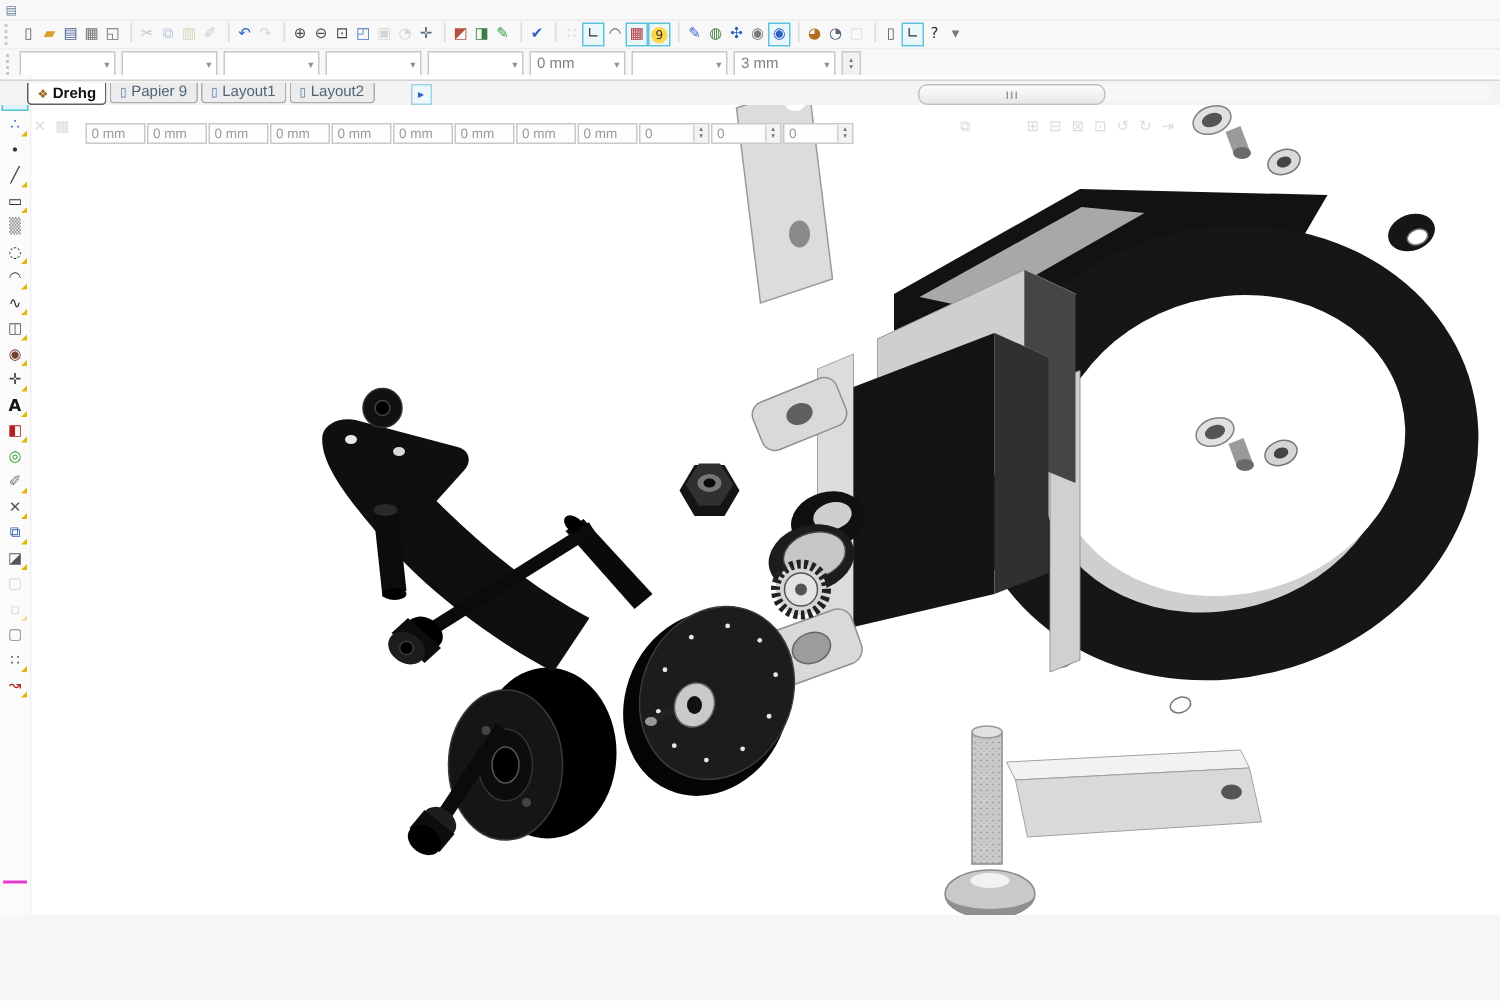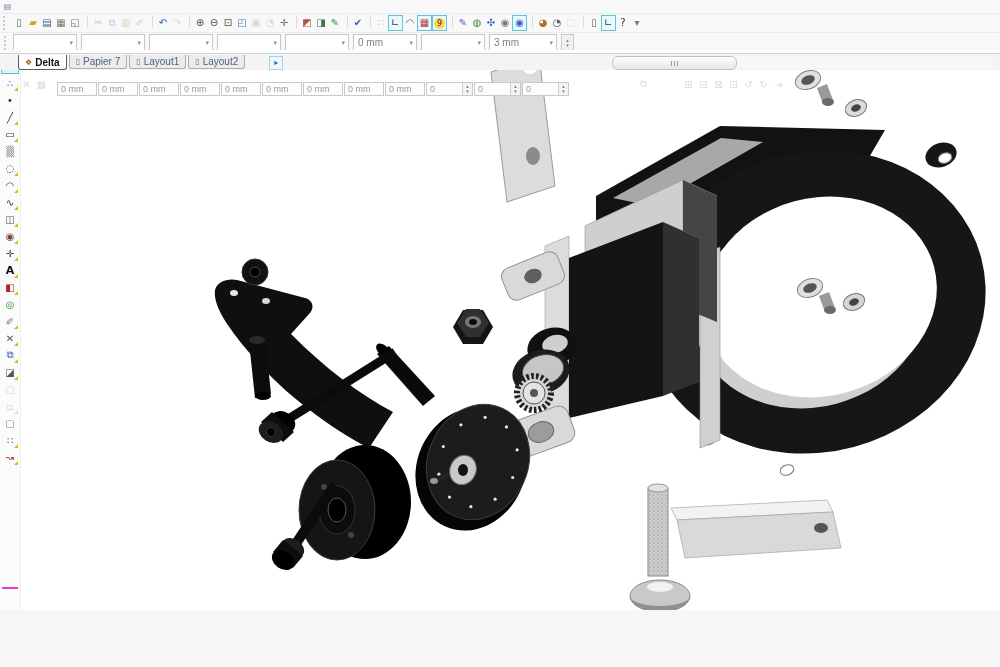--- a/index.html
+++ b/index.html
@@ -547,26 +547,26 @@
       </g>
     </svg>
   </div>
 </div>
 
 <div id="tabbar">
   <div style="display:flex">
 
       <div class="tab active">
         <span class="tab-icon glyph" style="color: rgb(148, 96, 20);">❖</span>
-        <span class="tab-label">Delta</span>
+        <span class="tab-label">Drehg</span>
       </div>
 
       <div class="tab">
         <span class="tab-icon glyph" style="color: rgb(74, 122, 181);">▯</span>
-        <span class="tab-label">Papier 7</span>
+        <span class="tab-label">Papier 9</span>
       </div>
 
       <div class="tab">
         <span class="tab-icon glyph" style="color: rgb(74, 122, 181);">▯</span>
         <span class="tab-label">Layout1</span>
       </div>
 
       <div class="tab">
         <span class="tab-icon glyph" style="color: rgb(74, 122, 181);">▯</span>
         <span class="tab-label">Layout2</span>

